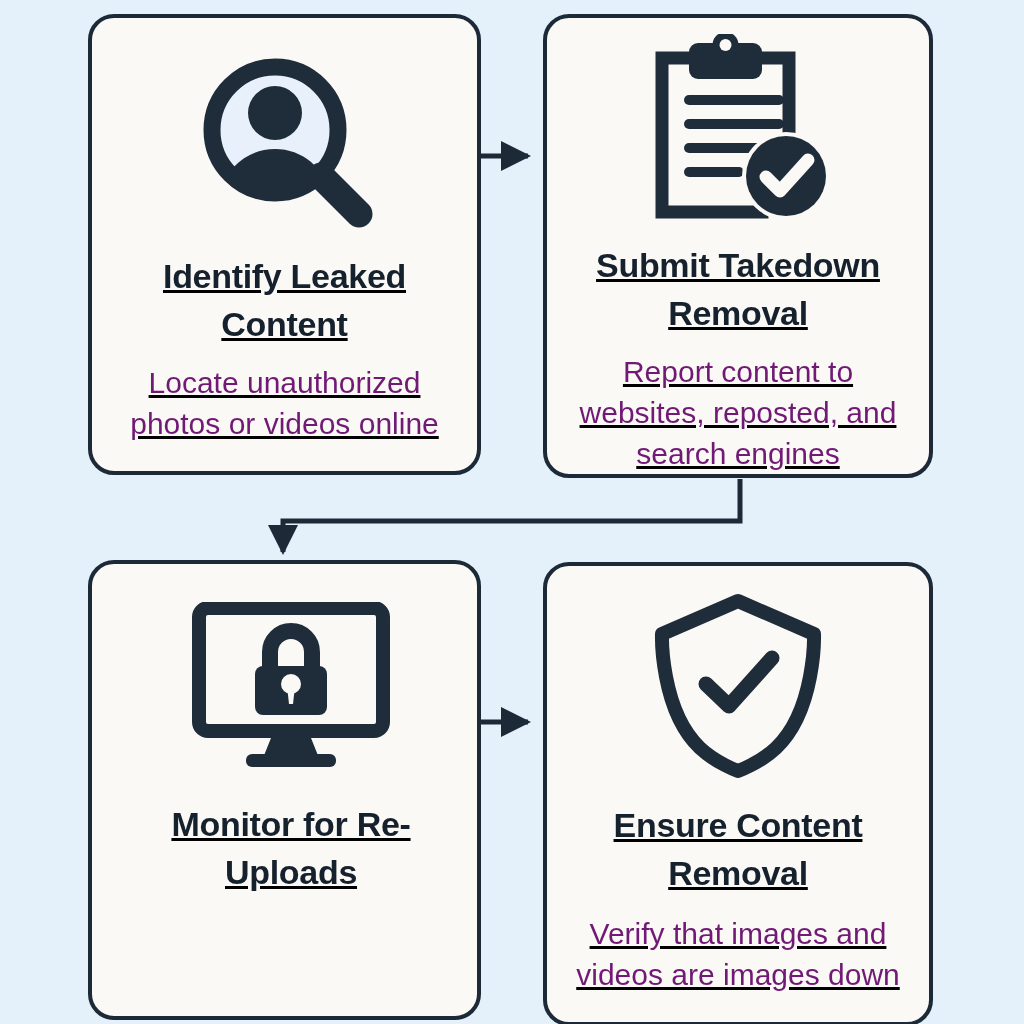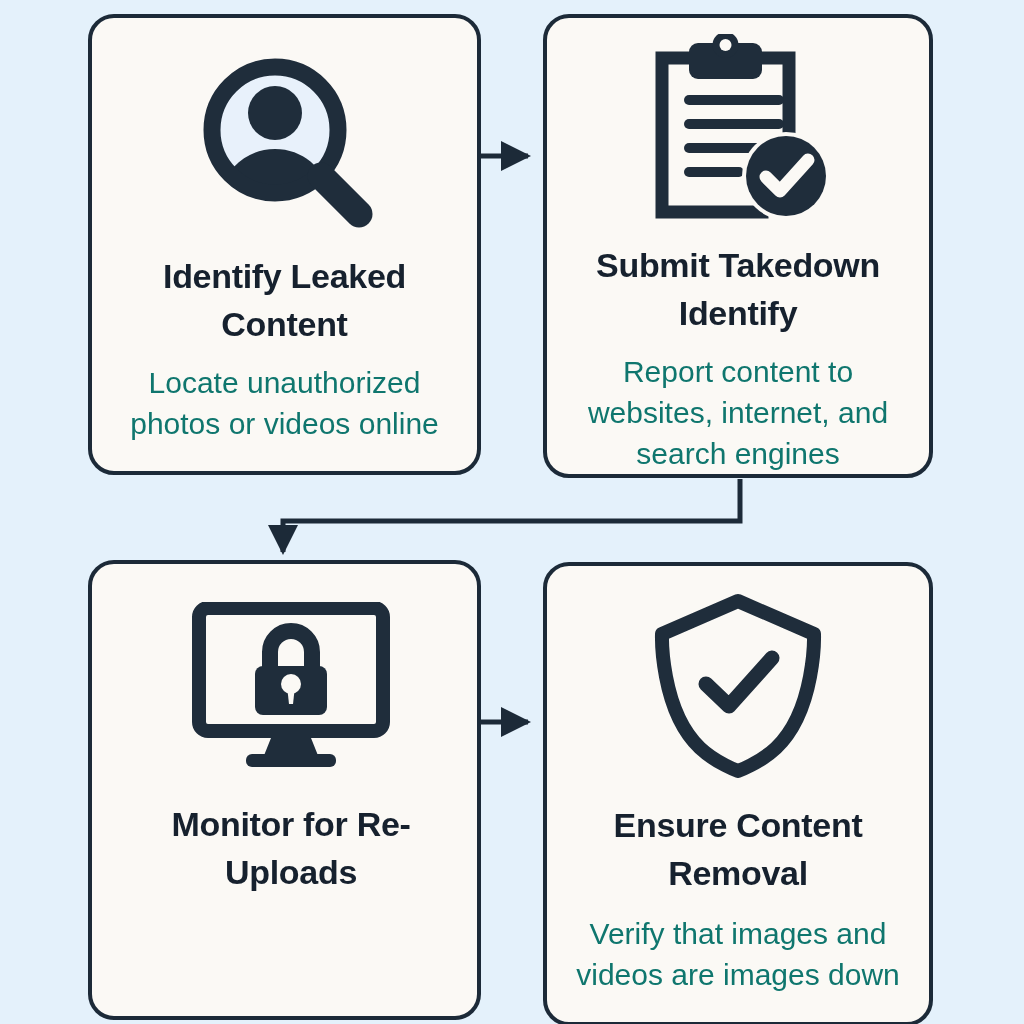--- a/index.html
+++ b/index.html
@@ -30,20 +30,21 @@
   .card {
     position: absolute;
     box-sizing: border-box;
     background: #fbf9f5;
     border: 4px solid #1c2a38;
     border-radius: 26px;
     display: flex;
     flex-direction: column;
     align-items: center;
     overflow: hidden;
+    text-decoration: underline;
   }
   .card-1 { left: 88px;  top: 14px;  width: 393px; height: 461px; }
   .card-2 { left: 543px; top: 14px;  width: 390px; height: 464px; }
   .card-3 { left: 88px;  top: 560px; width: 393px; height: 460px; padding-left: 13px; }
   .card-4 { left: 543px; top: 562px; width: 390px; height: 464px; }
 
   .icon-wrap {
     width: 100%;
     display: flex;
     justify-content: center;
@@ -66,21 +67,21 @@
   }
   .card-1 .card-title { margin-top: 6px; }
   .card-2 .card-title { margin-top: 6px; }
   .card-3 .card-title { margin-top: 14px; }
   .card-4 .card-title { margin-top: 14px; }
 
   .card-desc {
     font-size: 30px;
     font-weight: normal;
     line-height: 41px;
-    color: #0f766e;
+    color: #701a75;
     text-align: center;
     padding: 0 14px;
     margin: 0;
   }
   .card-1 .card-desc { margin-top: 14px; }
   .card-2 .card-desc { margin-top: 14px; }
   .card-3 .card-desc { margin-top: 16px; }
   .card-4 .card-desc { margin-top: 16px; }
 </style>
 </head>
@@ -146,22 +147,22 @@
         <rect x="44" y="61" width="100" height="10" rx="5" fill="#1f2d3b"></rect>
         <rect x="44" y="85" width="100" height="10" rx="5" fill="#1f2d3b"></rect>
         <rect x="44" y="109" width="78" height="10" rx="5" fill="#1f2d3b"></rect>
         <rect x="44" y="133" width="60" height="10" rx="5" fill="#1f2d3b"></rect>
 
         <circle cx="146" cy="142" r="44" fill="#fbf9f5"></circle>
         <circle cx="146" cy="142" r="40" fill="#1f2d3b"></circle>
         <path d="M 126 143 L 140 157 L 168 126" fill="none" stroke="#fbf9f5" stroke-width="13" stroke-linecap="round" stroke-linejoin="round"></path>
       </svg>
     </div>
-    <div class="card-title">Submit Takedown Identify</div>
-    <div class="card-desc">Report content to websites, internet, and search engines</div>
+    <div class="card-title">Submit Takedown Removal</div>
+    <div class="card-desc">Report content to websites, reposted, and search engines</div>
   </div>
 
   <div class="card card-3">
     <div class="icon-wrap">
       <svg width="200" height="168" viewBox="0 0 200 168">
 
         <rect x="8" y="6" width="184" height="123" rx="9" fill="none" stroke="#1f2d3b" stroke-width="14"></rect>
 
         <path d="M 80 136 L 120 136 L 128 156 L 72 156 Z" fill="#1f2d3b"></path>
         <rect x="55" y="152" width="90" height="13" rx="6" fill="#1f2d3b"></rect>

